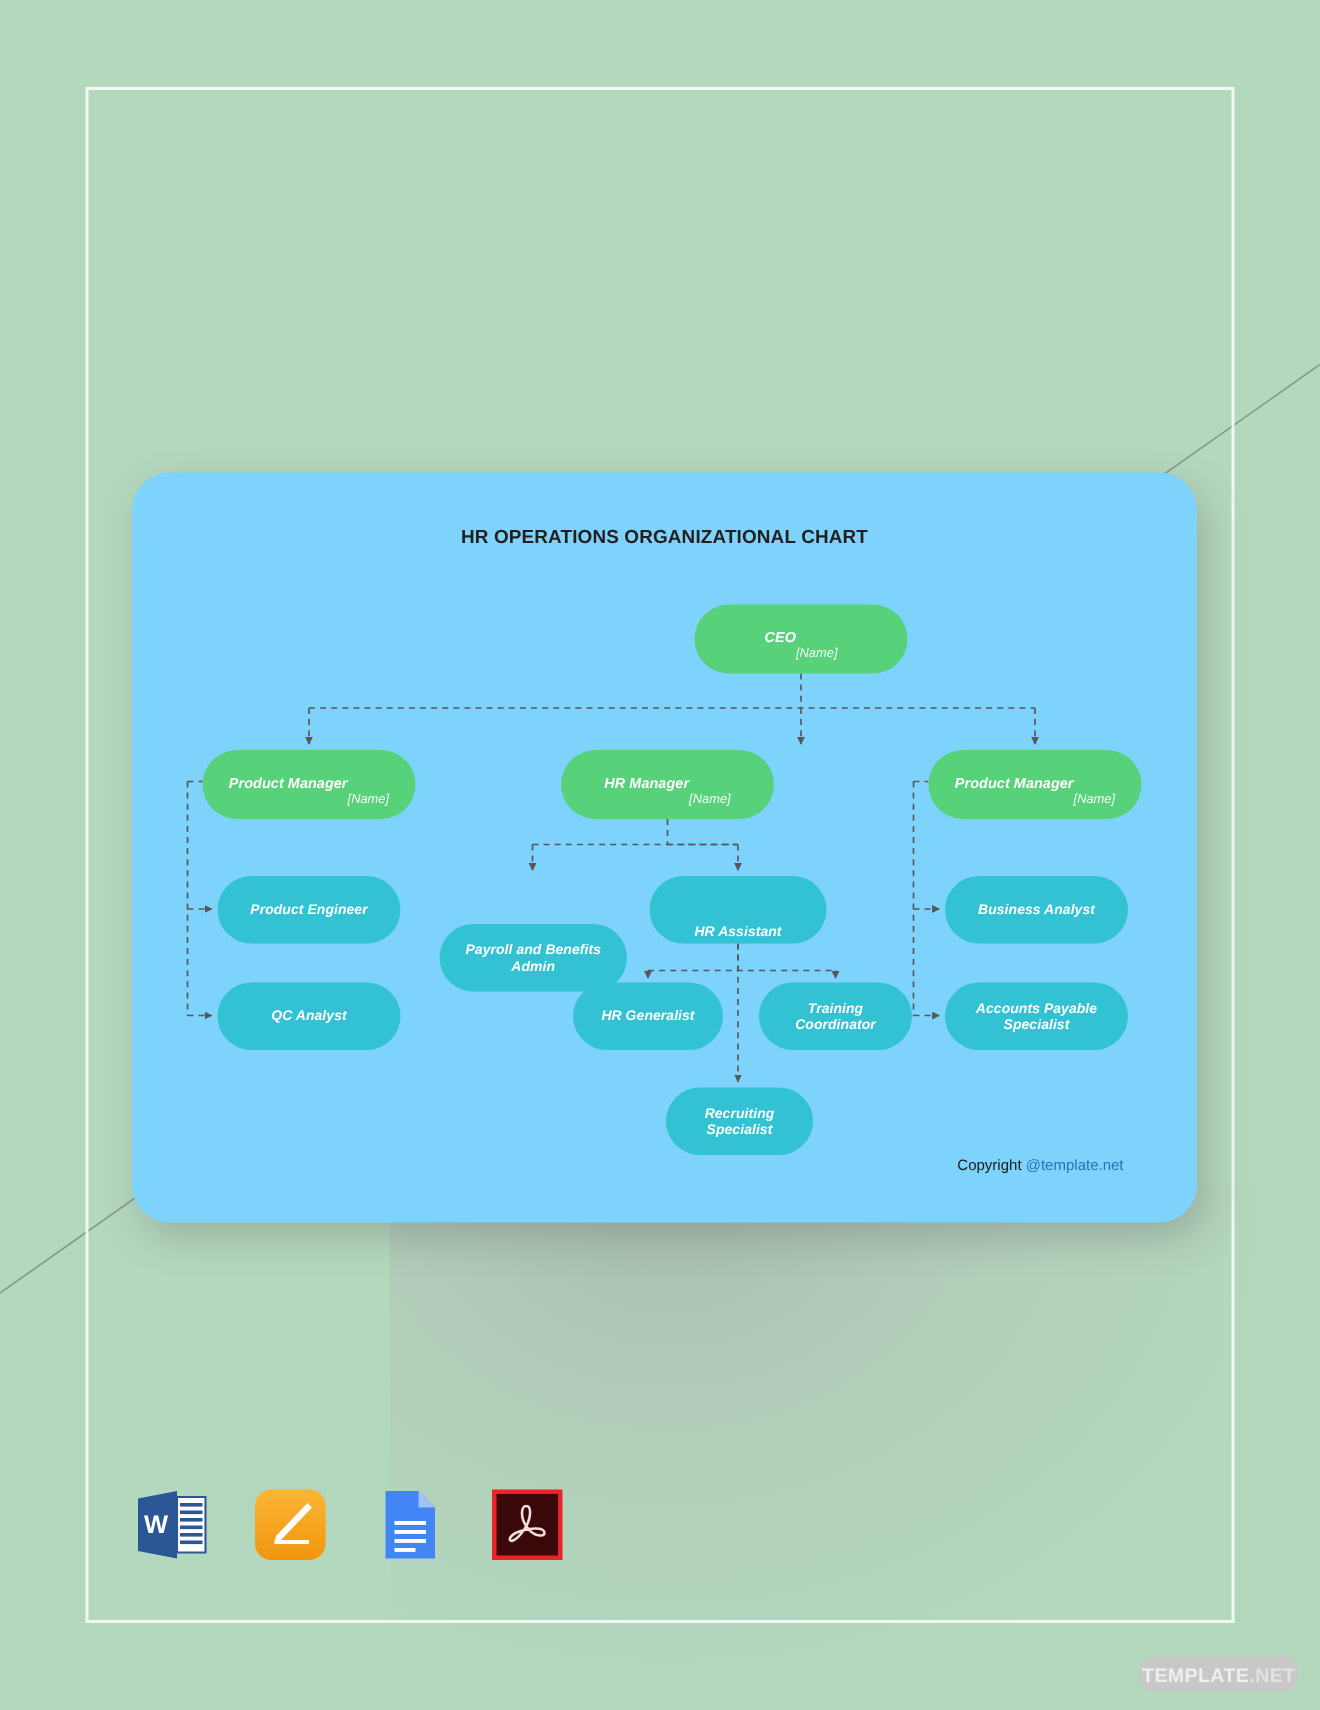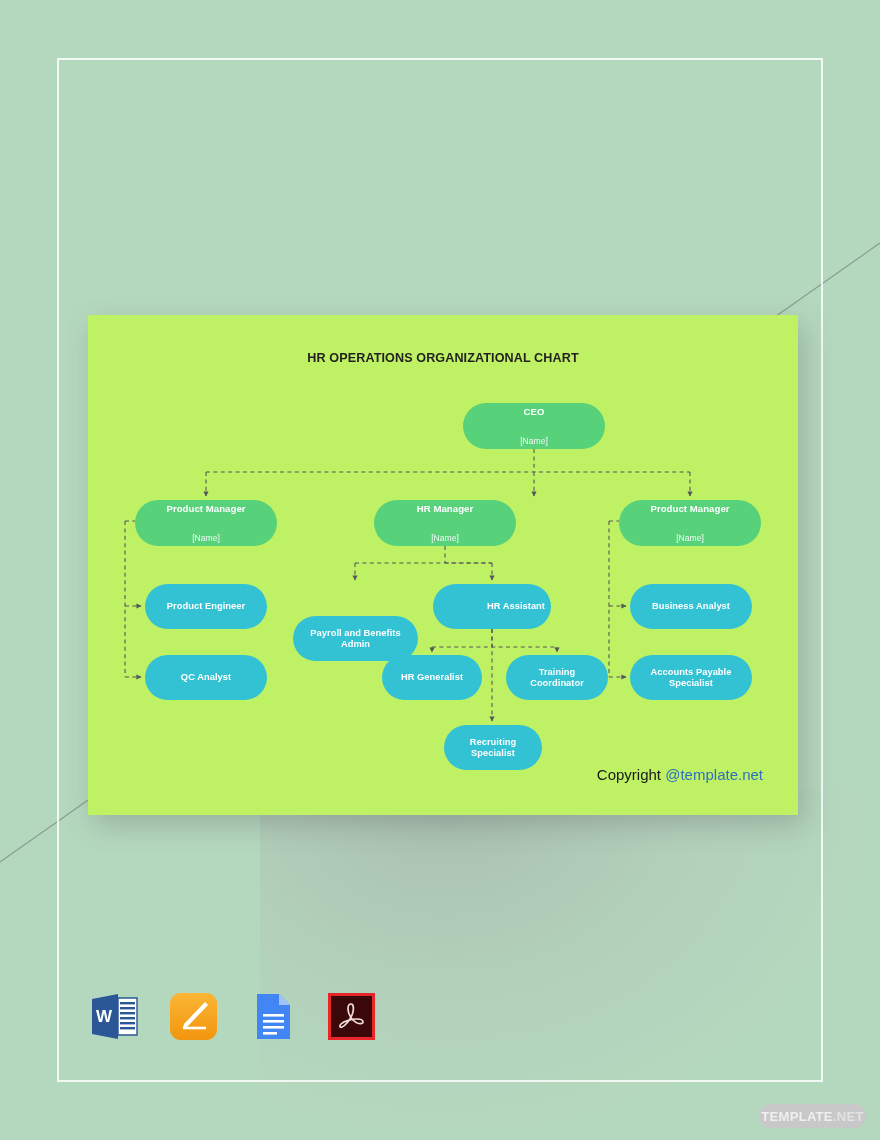--- a/index.html
+++ b/index.html
@@ -39,65 +39,66 @@
     left: 57px; top: 58px;
     width: 766px; height: 1024px;
     border: 2px solid rgba(255,255,255,.82);
   }
 
   
   #doc-card {
     position: absolute;
     left: 88px; top: 315px;
     width: 710px; height: 500px;
-    background: #bef264;
+    background: #7dd3fc;
     box-shadow: 6px 10px 26px rgba(90,90,90,.30);
+    border-radius: 25px;
   }
 
   #chart-title {
     position: absolute;
     top: 36px; left: 0; width: 100%;
     text-align: center;
     font-size: 12.6px;
     font-weight: bold;
     letter-spacing: .1px;
     color: #231f20;
   }
 
   #copyright {
     position: absolute;
-    right: 35px; bottom: 32px;
-    font-size: 15px;
+    right: 49px; bottom: 32px;
+    font-size: 10px;
     color: #1a1a1a;
     white-space: nowrap;
   }
   #copyright .cr-link { color: #2f6fbf; }
 
   
   #org-canvas {
     position: absolute;
     left: 0; top: 0; width: 710px; height: 500px;
   }
   #connector-layer {
     position: absolute; left: 0; top: 0;
     width: 710px; height: 500px;
     overflow: visible;
   }
 
   .node {
     position: absolute;
     display: flex;
-    flex-direction: column;
     align-items: center;
     justify-content: center;
     text-align: center;
     border-radius: 999px;
     color: #ffffff;
     line-height: 1.18;
     padding: 2px 6px;
+    font-style: italic;
   }
   .node .role {
     font-size: 9.3px;
     font-weight: bold;
     letter-spacing: .05px;
   }
   .node .sub {
     font-size: 8.6px;
     font-weight: normal;
     color: rgba(255,255,255,.93);

